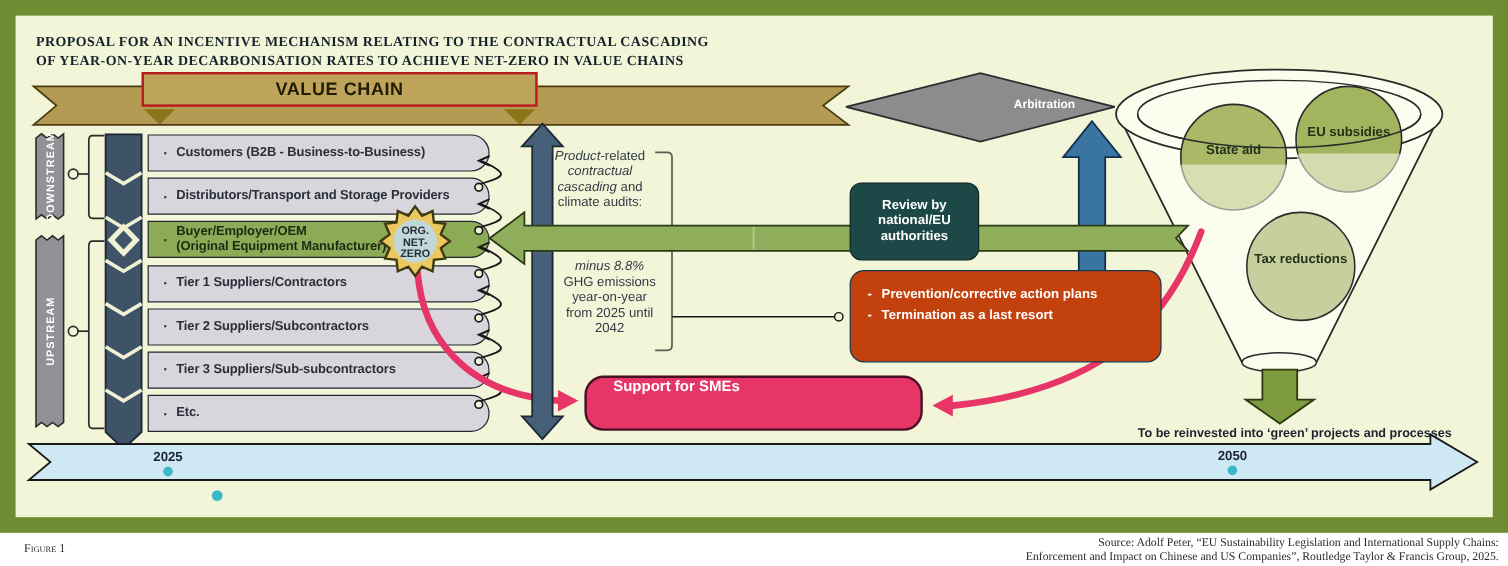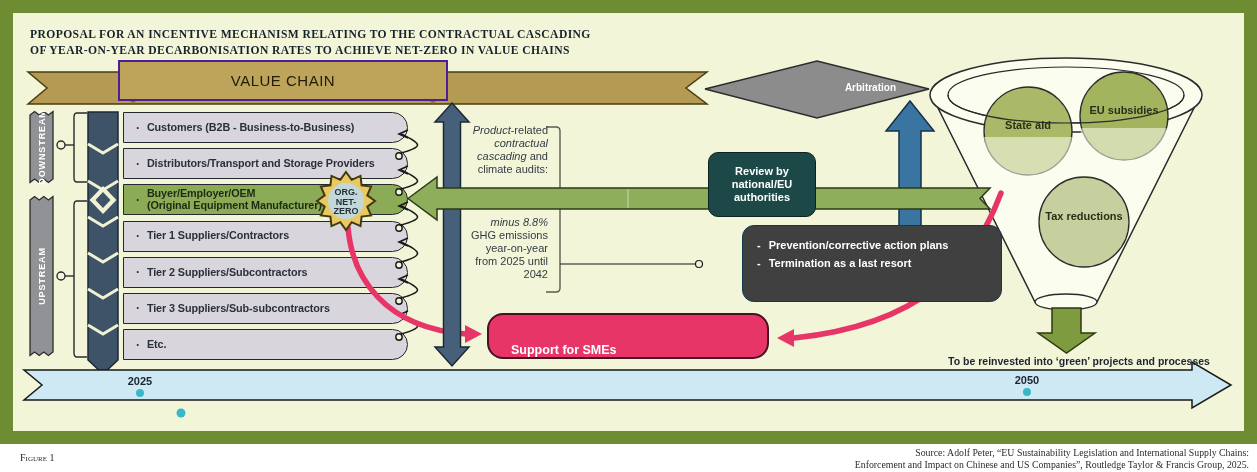--- a/index.html
+++ b/index.html
@@ -4,48 +4,48 @@
 <style>
   html,body{margin:0;padding:0;background:#fff;}
   .stage{position:relative;width:1257px;height:472px;background:#ffffff;
          font-family:"Liberation Sans",sans-serif;overflow:hidden;}
   .abs{position:absolute;}
   .diagram{position:absolute;left:0;top:0;width:1257px;height:444px;
            background:#f3f5d8;border:13px solid #6e8c31;box-sizing:border-box;}
   svg.layer{position:absolute;left:0;top:0;width:1257px;height:472px;pointer-events:none;}
   .title{left:30px;top:27px;font-family:"Liberation Serif",serif;font-weight:bold;
          font-size:11.6px;line-height:15.5px;letter-spacing:.4px;color:#15222c;}
-  .ribbon-label{left:118px;top:60px;width:330px;height:41px;background:#bda45a;
-                border:2px solid #4c1d95;display:flex;align-items:center;justify-content:center;
-                font-size:15px;font-weight:normal;color:#201c06;letter-spacing:.5px;box-sizing:border-box;}
+  .ribbon-label{left:118px;top:60px;width:330px;height:29px;background:#bda45a;
+                border:2px solid #b91c1c;display:flex;align-items:center;justify-content:center;
+                font-size:15px;font-weight:bold;color:#201c06;letter-spacing:.5px;box-sizing:border-box;}
   .vtag{width:23px;display:flex;align-items:center;justify-content:center;}
   .vtag span{transform:rotate(-90deg);white-space:nowrap;color:#fff;font-size:9px;
              font-weight:bold;letter-spacing:.9px;}
   .vc-rows{left:123px;top:112px;width:285px;}
   .vc-row{position:relative;height:31px;margin-bottom:5.2px;background:#d9d5dd;
           border:1.5px solid #23272e;border-radius:0 16px 16px 0;box-sizing:border-box;
           display:flex;align-items:center;padding-left:12px;
           font-size:10.8px;font-weight:bold;color:#2a3038;letter-spacing:-.1px;}
   .vc-row .bullet{margin-right:7px;font-size:12px;}
   .vc-row.highlight{background:#8cab57;color:#1c2b12;}
   .vc-row .l2{display:block;}
   .vc-row .wrap{line-height:11.5px;}
-  .note{width:82px;text-align:right;font-size:11px;line-height:13px;color:#333c46;}
+  .note{width:82px;text-align:center;font-size:11px;line-height:13px;color:#333c46;}
   .note .it{font-style:italic;}
   .teal-box{left:708px;top:152px;width:108px;height:65px;background:#1c4947;
             border:1.5px solid #0d2321;border-radius:10px;display:flex;align-items:center;
             justify-content:center;text-align:center;color:#fff;font-weight:bold;
             font-size:11px;line-height:13px;box-sizing:border-box;padding:20px;}
-  .blue-box{left:708px;top:225px;width:260px;height:77px;background:#404040;
+  .blue-box{left:708px;top:225px;width:260px;height:77px;background:#c2410c;
             border:1.5px solid #17374f;border-radius:12px;box-sizing:border-box;
-            padding:10px 0 0 14px;margin-left:34px;}
+            padding:10px 0 0 14px;}
   .blue-box .mi{color:#fff;font-weight:bold;font-size:11px;line-height:18px;}
   .blue-box .mi::before{content:"-";margin-right:8px;}
   .sme-box{left:487px;top:313px;width:282px;height:46px;background:#e73568;
-           border:2px solid #471024;border-radius:16px;display:flex;align-items:flex-end;
+           border:2px solid #471024;border-radius:16px;display:flex;align-items:flex-start;
            padding-left:22px;color:#fff;font-weight:bold;font-size:12.5px;box-sizing:border-box;}
   .arb-label{left:746px;top:82px;width:150px;text-align:right;color:#fff;
              font-weight:bold;font-size:10px;}
   .circ-label{text-align:center;font-weight:bold;font-size:11px;line-height:12.5px;color:#273018;}
   .badge-text{left:316px;top:188px;width:60px;text-align:center;font-size:9px;
               line-height:9.5px;font-weight:bold;color:#243038;}
   .reinvest{left:938px;top:355px;width:282px;text-align:center;font-weight:bold;
             font-size:10.5px;color:#1b2430;white-space:nowrap;}
   .year{font-weight:bold;font-size:11px;color:#1b2430;text-align:center;width:60px;}
   .legend{left:191px;top:408px;font-weight:bold;font-size:11px;color:#1b2430;}

